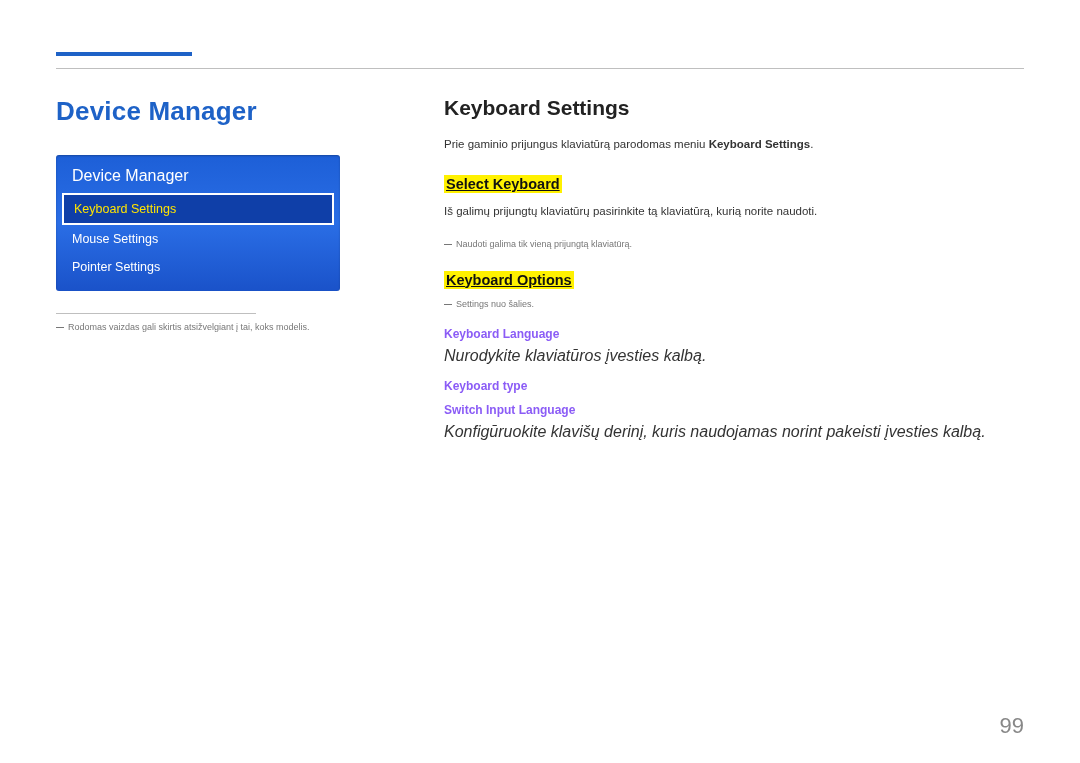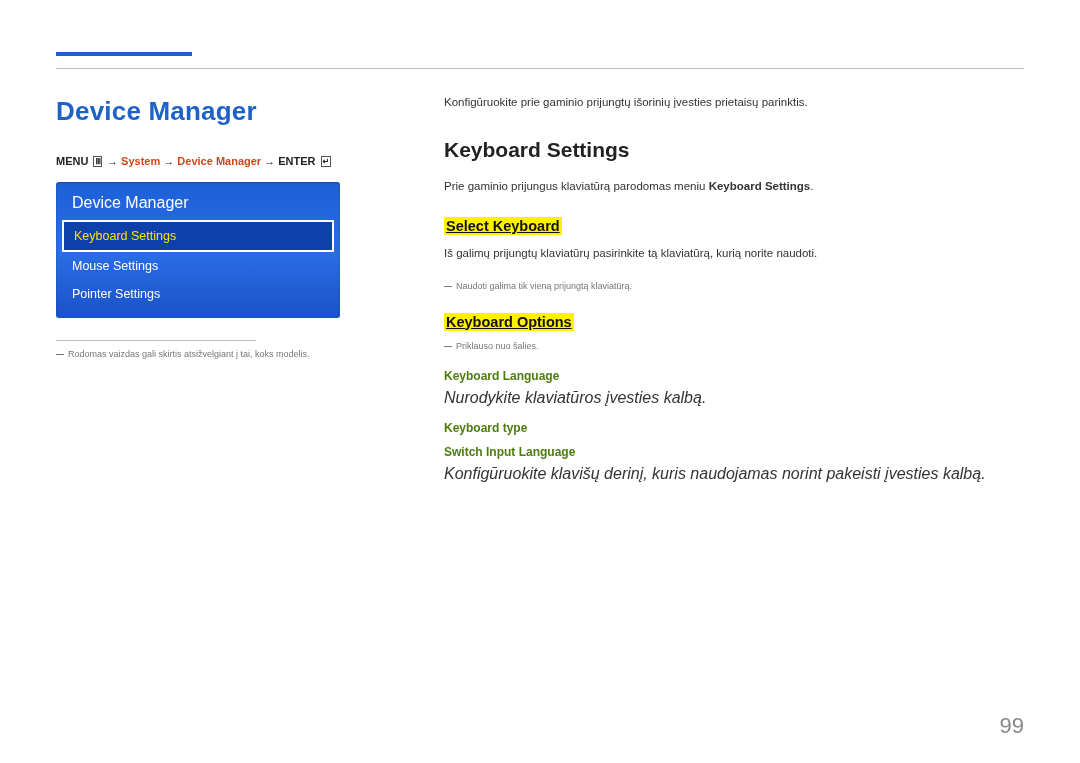--- a/index.html
+++ b/index.html
@@ -21,77 +21,65 @@
   .menubox .item.sel { margin: 0 6px; padding: 7px 10px; border: 2px solid #fff; color: #ffe400; background: #0f3fa8; }
   .thinrule { width: 200px; height: 1px; background: #bfbfbf; margin-top: 22px; }
   .footnote-dash { display:inline-block; width:8px; height:1px; background:#777; vertical-align:middle; margin-right:4px; }
   .note { font-size: 9px; color: #777; margin-top: 8px; }
   .right .lead { font-size: 11.5px; color: #333; margin-bottom: 30px; }
   .h2 { font-size: 21px; font-weight: 700; color: #222; margin-bottom: 16px; }
   .right .p { font-size: 11.5px; color: #333; margin-bottom: 18px; line-height: 1.5; }
   .right .p strong { font-weight: 700; }
   .hl { display: inline-block; background: #fff100; font-size: 14.5px; font-weight: 700; color: #111; padding: 1px 2px; margin-top: 4px; margin-bottom: 10px; text-decoration: underline; }
   .right .mini { font-size: 9px; color: #777; margin-bottom: 18px; }
-  .h4 { font-size: 12px; font-weight: 700; color: #4d7c0f; margin-top: 10px; margin-bottom: 6px; }
+  .h4 { font-size: 12px; font-weight: 700; color: #8b5cf6; margin-top: 10px; margin-bottom: 6px; }
   .right .desc { font-size: 16px; color: #333; margin-bottom: 14px; font-style: italic; }
   .pagenum { position: absolute; right: 56px; bottom: 24px; font-size: 22px; color: #888; margin-top: 12px; }
 </style>
 </head>
 <body>
 
 <div class="page">
   <div class="topbar"></div>
   <div class="toprule"></div>
 
   <div class="columns">
 
     <div class="left">
       <div class="h1">Device Manager</div>
 
-      <div class="breadcrumb">
-        <span>MENU</span>
-        <span class="menuicon">Ⅲ</span>
-        <span>→</span>
-        <span class="system">System</span>
-        <span>→</span>
-        <span class="devmgr">Device Manager</span>
-        <span>→</span>
-        <span>ENTER</span>
-        <span class="entericon">↵</span>
-      </div>
 
       <div class="menubox">
         <div class="title">Device Manager</div>
         <div class="item sel">Keyboard Settings</div>
         <div class="item">Mouse Settings</div>
         <div class="item">Pointer Settings</div>
       </div>
 
       <div class="thinrule"></div>
       <div class="note">
         <span class="footnote-dash"></span><span>Rodomas vaizdas gali skirtis atsižvelgiant į tai, koks modelis.</span>
       </div>
     </div>
 
     <div class="right">
-      <div class="lead">Konfigūruokite prie gaminio prijungtų išorinių įvesties prietaisų parinktis.</div>
       <div class="h2">Keyboard Settings</div>
       <div class="p">
         <span>Prie gaminio prijungus klaviatūrą parodomas meniu </span><strong>Keyboard Settings</strong><span>.</span>
       </div>
 
       <span class="hl">Select Keyboard</span>
       <div class="p">Iš galimų prijungtų klaviatūrų pasirinkite tą klaviatūrą, kurią norite naudoti.</div>
       <div class="mini">
         <span class="footnote-dash"></span><span>Naudoti galima tik vieną prijungtą klaviatūrą.</span>
       </div>
 
       <span class="hl">Keyboard Options</span>
       <div class="mini">
-        <span class="footnote-dash"></span><span>Priklauso nuo šalies.</span>
+        <span class="footnote-dash"></span><span>Settings nuo šalies.</span>
       </div>
 
       <div class="h4">Keyboard Language</div>
       <div class="desc">Nurodykite klaviatūros įvesties kalbą.</div>
 
       <div class="h4">Keyboard type</div>
 
       <div class="h4">Switch Input Language</div>
       <div class="desc">Konfigūruokite klavišų derinį, kuris naudojamas norint pakeisti įvesties kalbą.</div>
     </div>

